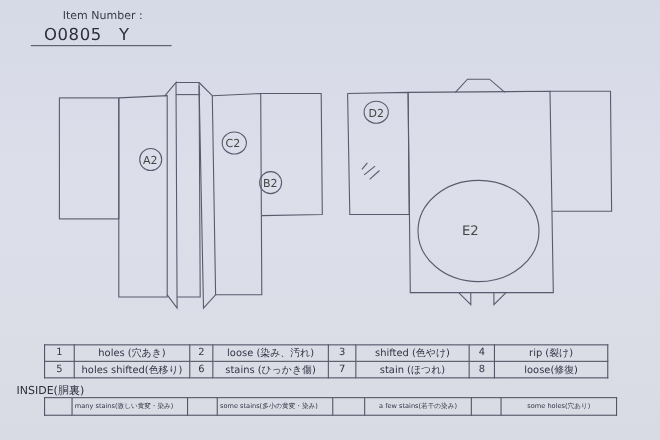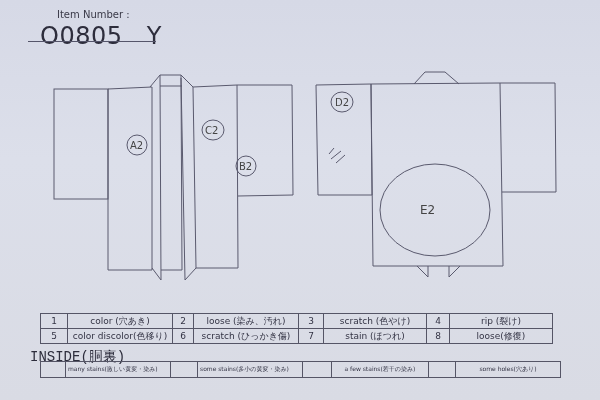--- a/index.html
+++ b/index.html
@@ -2,29 +2,29 @@
 <html><head>
   <meta charset="utf-8">
   <style>
     html, body { margin:0; padding:0; }
     body {
       width:600px; height:400px; overflow:hidden; position:relative;
       background: linear-gradient(180deg, #d6d9e6 0%, #dcdfea 40%, #d9dbe4 100%);
       font-family: "DejaVu Sans", sans-serif; color:#3b3b4a;
     }
     .label-item { position:absolute; left:13px; top:9px; font-size:10px; color:#3a3a48;margin-left:44px; }
-    .item-value { position:absolute; left:40px; top:22px; font-size:24px; color:#2d2d3c; letter-spacing:0.5px; }
+    .item-value { position:absolute; left:40px; top:22px; font-size:15px; color:#2d2d3c; letter-spacing:0.5px; }
     .item-underline { position:absolute; left:28px; top:41px; width:128px; height:1px; background:#55556a; }
     svg.draw { position:absolute; left:0; top:0; }
     table.legend {
       position:absolute; left:40px; top:313px; border-collapse:collapse;
       font-size:9px; color:#333344;
     }
     table.legend td { border:1px solid #555566; height:14px; padding:0 3px; text-align:center; white-space:nowrap; }
-    .inside-label { position:absolute; left:30px; top:348px; font-size:14px; color:#2d2d3c;font-family:Liberation Mono, monospace; }
+    .inside-label { position:absolute; left:15px; top:348px; font-size:10px; color:#2d2d3c; }
     table.inside {
       position:absolute; left:40px; top:361px; border-collapse:collapse;
       font-size:6px; color:#333344;
     }
     table.inside td { border:1px solid #555566; height:15px; padding:0 2px; white-space:nowrap; }
   </style>
 </head>
 <body>
 
 <div class="label-item">Item Number :</div>
@@ -79,33 +79,33 @@
     <ellipse cx="435" cy="210" rx="55" ry="46"></ellipse>
   </g>
   <text x="335" y="106" font-size="10" fill="#444">D2</text>
   <text x="420" y="214" font-size="12" fill="#444">E2</text>
 </svg>
 
 <table class="legend">
   <tbody>
       <tr>
     <td style="width:20px">1</td>
-    <td style="width:98px">color (穴あき)</td>
+    <td style="width:98px">holes (穴あき)</td>
     <td style="width:14px">2</td>
     <td style="width:98px">loose (染み、汚れ)</td>
     <td style="width:18px">3</td>
-    <td style="width:96px">scratch (色やけ)</td>
+    <td style="width:96px">shifted (色やけ)</td>
     <td style="width:16px">4</td>
     <td style="width:96px">rip (裂け)</td>
   </tr>
   <tr>
     <td>5</td>
-    <td>color discolor(色移り)</td>
+    <td>holes shifted(色移り)</td>
     <td>6</td>
-    <td>scratch (ひっかき傷)</td>
+    <td>stains (ひっかき傷)</td>
     <td>7</td>
     <td>stain (ほつれ)</td>
     <td>8</td>
     <td>loose(修復)</td>
   </tr>
 </tbody>
   </table>
 
 <div class="inside-label">INSIDE(胴裏)</div>
 

